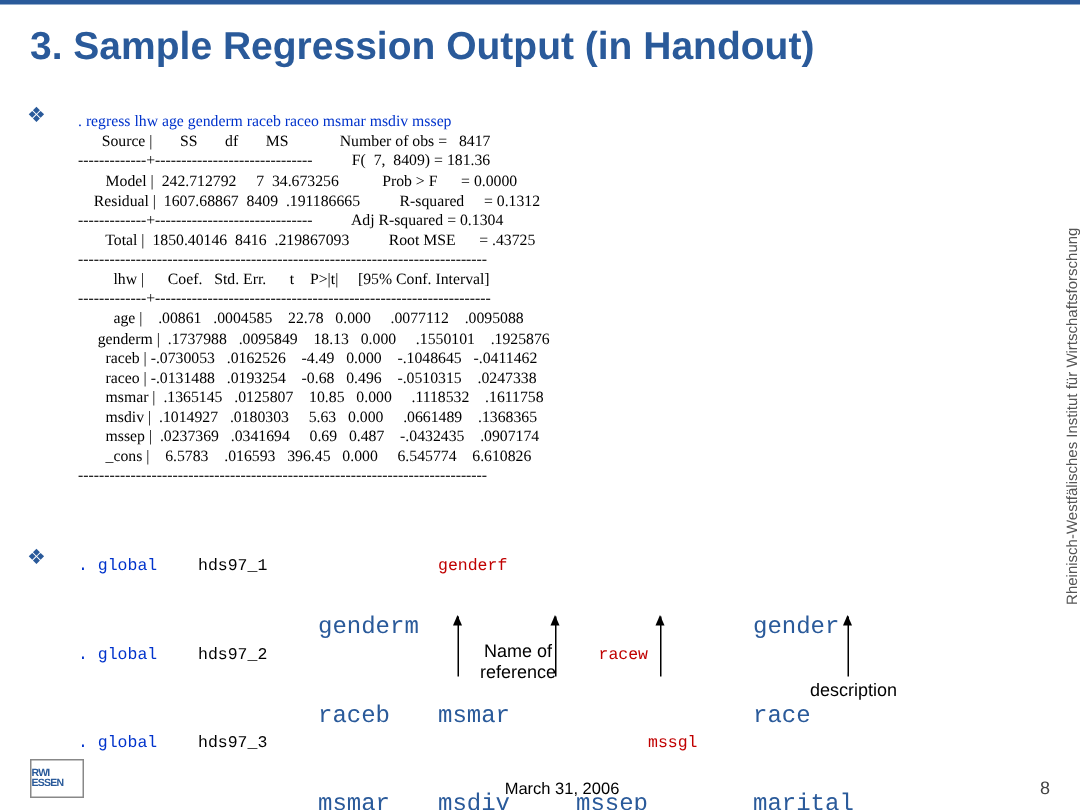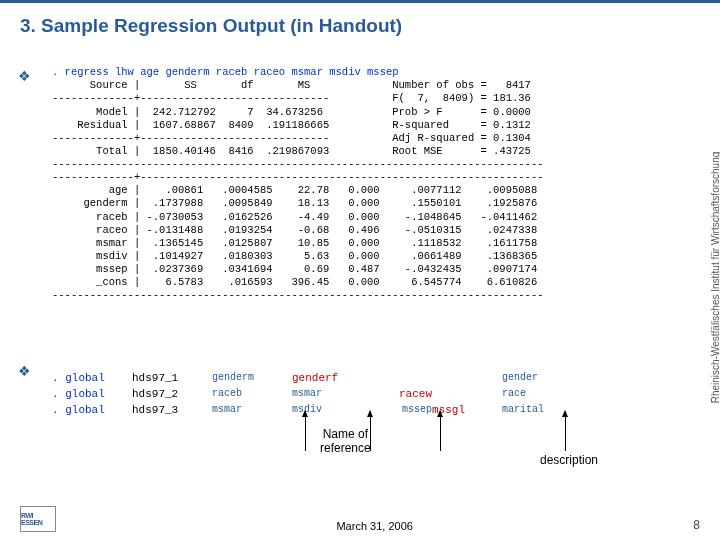--- a/index.html
+++ b/index.html
@@ -14,44 +14,44 @@
   }
   .slide {
     border-top: 3px solid #2a5a9a;
     width: 720px;
     height: 540px;
     box-sizing: border-box;
     padding: 8px 20px 0 20px;
     position: relative;
   }
   .title {
-    font-size: 19px;
+    font-size: 26px;
     font-weight: bold;
     color: #2a5a9a;
     margin: 4px 0 16px 0;
   }
   .title .in-handout { color: #2a5a9a; }
   .bullet {
     position: absolute;
     left: 18px;
     color: #2a5a9a;
     font-size: 14px;
   }
   .b1 { top: 65px; }
   .b2 { top: 360px; }
   .mono {
-    font-family: Liberation Mono, monospace;
+    font-family: Liberation Serif, serif;
     font-size: 10.5px;
     line-height: 1.25;
     white-space: pre;
     color: #000;
     margin-left: 32px;
   }
   .cmd-blue { color: #0033cc; }
-  .blue-text { color: #2a5a9a; font-family: "Courier New", monospace; font-size: 10px; }
+  .blue-text { color: #2a5a9a; font-family: "Courier New", monospace; font-size: 16px; margin-top: 36px; }
   .red-text { color: #c00000; font-family: Liberation Mono, monospace; font-size: 11px; }
   .globals-block {
     margin-left: 32px;
     margin-top: 10px;
     font-family: "Courier New", monospace;
     font-size: 11px;
     line-height: 1.45;
   }
   .globals-row { display: flex; }
   .gcol1 { width: 80px; color: #0033cc; }
@@ -128,20 +128,21 @@
 
   <div class="mono">
 <span class="cmd-blue">. regress lhw age genderm raceb raceo msmar msdiv mssep</span>
 <span>      Source |       SS       df       MS   </span>          <span>Number of obs =</span><span>   8417</span>
 -------------+------------------------------          <span>F(  7,  8409) =</span><span> 181.36</span>
 <span>       Model |  242.712792     7  34.673256 </span>          <span>Prob &gt; F      =</span><span> 0.0000</span>
 <span>    Residual |  1607.68867  8409  .191186665</span>          <span>R-squared     =</span><span> 0.1312</span>
 -------------+------------------------------          <span>Adj R-squared =</span><span> 0.1304</span>
 <span>       Total |  1850.40146  8416  .219867093</span>          <span>Root MSE      =</span><span> .43725</span>
 ------------------------------------------------------------------------------
+<span>         lhw |      Coef.   Std. Err.      t    P&gt;|t|     [95% Conf. Interval]</span>
 -------------+----------------------------------------------------------------
 <span>         age |    .00861   .0004585    22.78   0.000     .0077112    .0095088</span>
 <span>     genderm |  .1737988   .0095849    18.13   0.000     .1550101    .1925876</span>
 <span>       raceb | -.0730053   .0162526    -4.49   0.000    -.1048645   -.0411462</span>
 <span>       raceo | -.0131488   .0193254    -0.68   0.496    -.0510315    .0247338</span>
 <span>       msmar |  .1365145   .0125807    10.85   0.000     .1118532    .1611758</span>
 <span>       msdiv |  .1014927   .0180303     5.63   0.000     .0661489    .1368365</span>
 <span>       mssep |  .0237369   .0341694     0.69   0.487    -.0432435    .0907174</span>
 <span>       _cons |    6.5783    .016593   396.45   0.000     6.545774    6.610826</span>
 ------------------------------------------------------------------------------</div>

